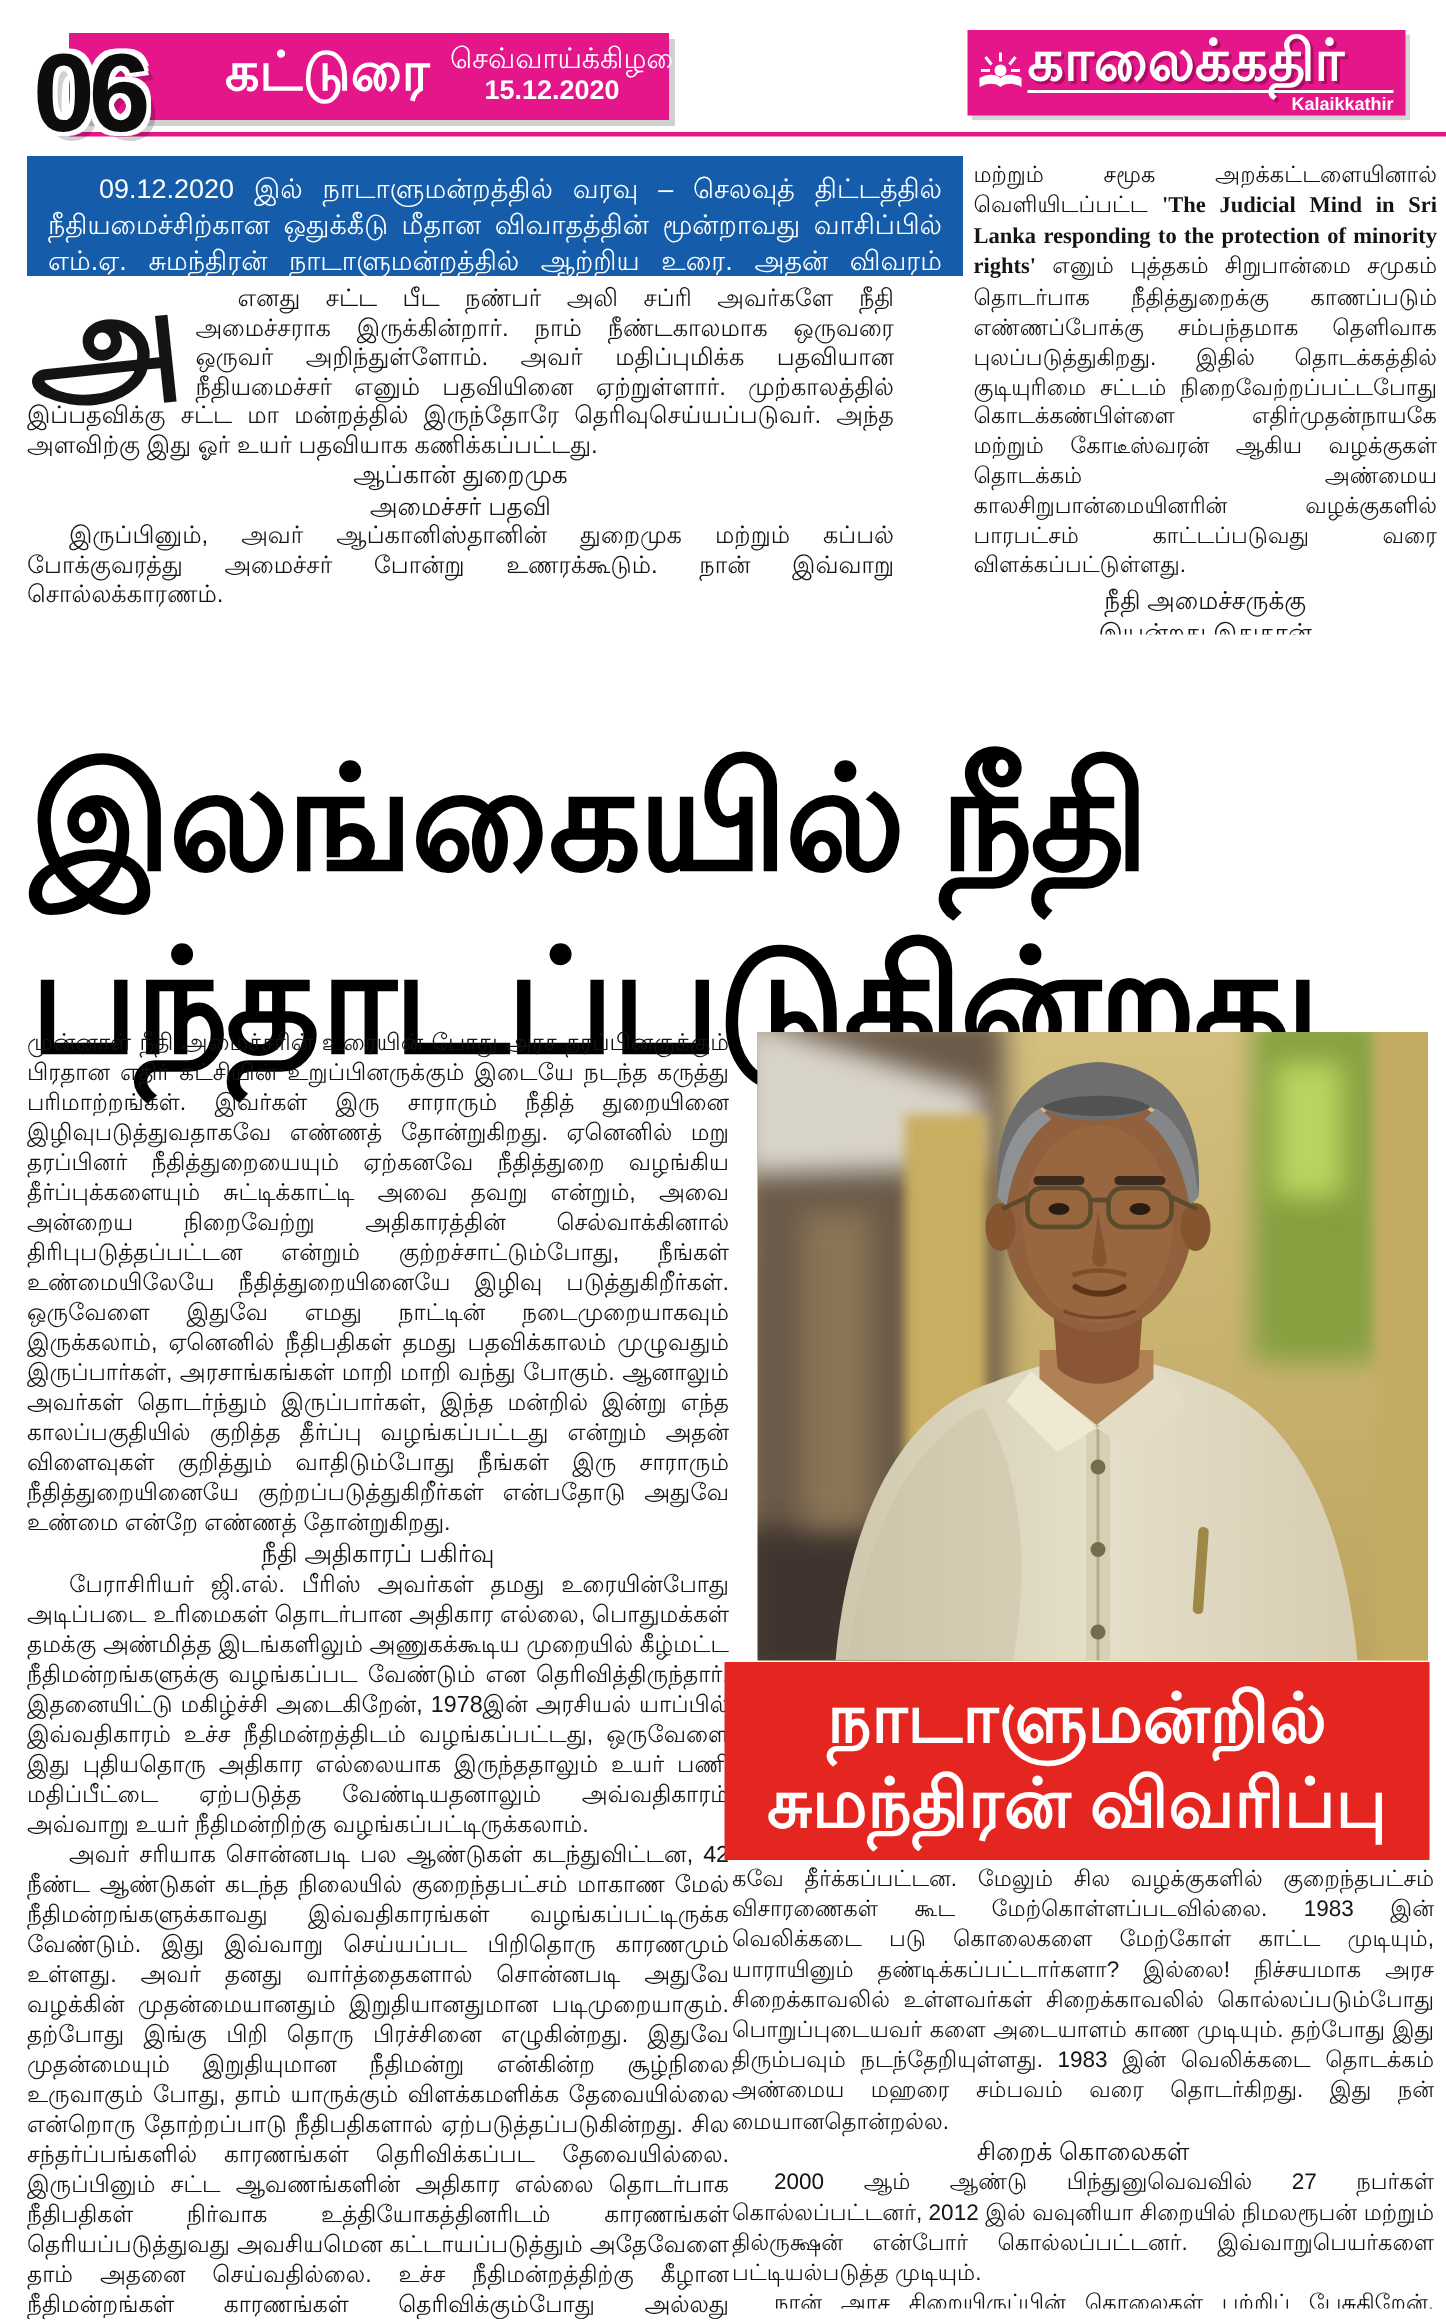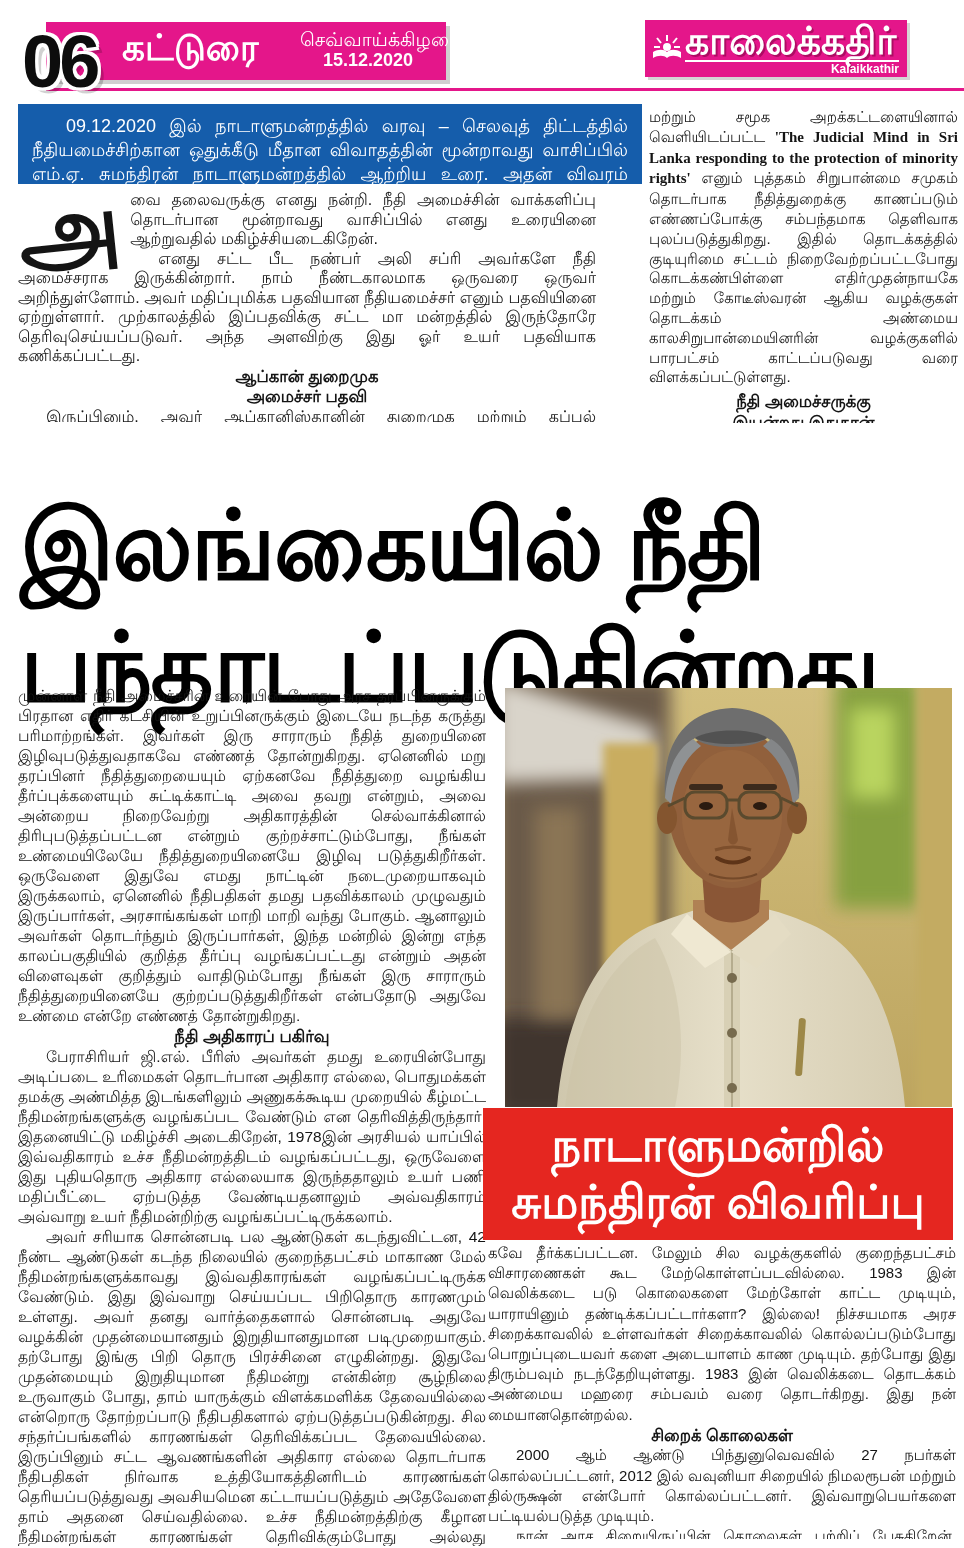--- a/index.html
+++ b/index.html
@@ -14,32 +14,32 @@
     background:#e4168a; box-shadow:4px 4px 0 rgba(150,150,150,.45);
   }
   .page-num{
     position:absolute; left:22px; top:8px; z-index:3;
     font-size:74px; font-weight:800; line-height:1; letter-spacing:-4px; color:#0d0d0d;
     text-shadow:-3px -3px 0 #fff,3px -3px 0 #fff,-3px 3px 0 #fff,3px 3px 0 #fff,
                  0 -3px 0 #fff,0 3px 0 #fff,-3px 0 0 #fff,3px 0 0 #fff,6px 6px 0 rgba(0,0,0,.18);
     margin-top:17px;
   }
   .section-label{
-    position:absolute; left:122px; top:30px; z-index:2;
+    position:absolute; left:150px; top:30px; z-index:2;
     font-size:36px; font-weight:bold; color:#fff; line-height:1;
   }
   .date-block{
     position:absolute; left:300px; top:30px; width:136px; z-index:2;
     text-align:center; color:#fff; line-height:1.1;
   }
   .date-day{font-size:19px;}
   .date-num{font-size:18px; font-weight:bold;}
   .logo-box{
     position:absolute; left:645px; top:20px; width:262px; height:57px;
-    background:#e4168a; box-shadow:3px 3px 0 rgba(150,150,150,.4);
+    background:#e4168a; box-shadow:3px 3px 0 rgba(150,150,150,.4);padding-left:30px;
   }
   .logo-icon{position:absolute; left:6px; top:14px;}
   .logo-tamil{
     position:absolute; left:40px; top:2px; font-size:38px; font-weight:bold; color:#fff;
     line-height:1; text-shadow:2px 2px 0 rgba(120,0,60,.5);
   }
   .logo-underline{position:absolute; left:40px; right:8px; bottom:15px; height:2px; background:#fff;}
   .logo-latin{position:absolute; right:8px; bottom:1px; font-size:12px; font-weight:bold; color:#fff;}
   .hdr-rule{position:absolute; left:46px; top:88px; width:918px; height:3px; background:#e4168a;}
 
@@ -54,21 +54,21 @@
   .intro{
     position:absolute; left:18px; top:190px; width:578px; height:232px;
     font-size:16px; line-height:19.5px; text-align:justify; overflow:hidden;
   }
   .intro p{margin:0;}
   .dropcap{
     float:left; font-size:92px; line-height:70px; font-weight:bold;
     margin:4px 10px 0 0; transform:rotate(-6deg); display:inline-block;
   }
   .col-heading{
-    margin:2px 0; text-align:center; font-weight:bold; font-size:16.5px;
+    margin:2px 0; text-align:center; font-weight:normal; font-size:16.5px;
     line-height:1.25; white-space:pre-line;
   }
   .indent{text-indent:28px;}
 
   
   .right-top{
     position:absolute; left:645px; top:103px; width:317px; height:320px;
     font-size:15px; line-height:19.8px; text-align:justify; overflow:hidden;
   }
   .right-top p{margin:4px;}
@@ -138,21 +138,21 @@
     </span>
     <span class="logo-tamil">காலைக்கதிர்</span>
     <span class="logo-underline"></span>
     <span class="logo-latin">Kalaikkathir</span>
   </div>
   <div class="hdr-rule"></div>
 
   <div class="lede">09.12.2020 இல் நாடாளுமன்றத்தில் வரவு – செலவுத் திட்டத்தில் நீதியமைச்சிற்கான ஒதுக்கீடு மீதான விவாதத்தின் மூன்றாவது வாசிப்பில் எம்.ஏ. சுமந்திரன் நாடாளுமன்றத்தில் ஆற்றிய உரை. அதன் விவரம் வருமாறு –</div>
 
   <div class="intro">
-    <p><span class="dropcap">அ</span><span>வை தலைவருக்கு எனது நன்றி. நீதி அமைச்சின் வாக்களிப்பு தொடர்பான மூன்றாவது வாசிப்பில் எனது உரையினை ஆற்றுவதில் மகிழ்ச்சியடைகிறேன்.</span></p>
+    <p><span class="dropcap">அ</span></p>
     <p class="indent">எனது சட்ட பீட நண்பர் அலி சப்ரி அவர்களே நீதி அமைச்சராக இருக்கின்றார். நாம் நீண்டகாலமாக ஒருவரை ஒருவர் அறிந்துள்ளோம். அவர் மதிப்புமிக்க பதவியான நீதியமைச்சர் எனும் பதவியினை ஏற்றுள்ளார். முற்காலத்தில் இப்பதவிக்கு சட்ட மா மன்றத்தில் இருந்தோரே தெரிவுசெய்யப்படுவர். அந்த அளவிற்கு இது ஓர் உயர் பதவியாக கணிக்கப்பட்டது.</p>
     <p class="col-heading">ஆப்கான் துறைமுக
 அமைச்சர் பதவி</p>
     <p class="indent">இருப்பினும், அவர் ஆப்கானிஸ்தானின் துறைமுக மற்றும் கப்பல் போக்குவரத்து அமைச்சர் போன்று உணரக்கூடும். நான் இவ்வாறு சொல்லக்காரணம்.</p>
   </div>
 
   <div class="right-top">
     <p><span>மற்றும் சமூக அறக்கட்டளையினால் வெளியிடப்பட்ட </span><span class="en-serif">'The Judicial Mind in Sri Lanka responding to the protection of minority rights'</span><span> எனும் புத்தகம் சிறுபான்மை சமுகம் தொடர்பாக நீதித்துறைக்கு காணப்படும் எண்ணப்போக்கு சம்பந்தமாக தெளிவாக புலப்படுத்துகிறது. இதில் தொடக்கத்தில் குடியுரிமை சட்டம் நிறைவேற்றப்பட்டபோது கொடக்கண்பிள்ளை எதிர்முதன்நாயகே மற்றும் கோடீஸ்வரன் ஆகிய வழக்குகள் தொடக்கம் அண்மைய காலசிறுபான்மையினரின் வழக்குகளில் பாரபட்சம் காட்டப்படுவது வரை விளக்கப்பட்டுள்ளது.</span></p>
     <p class="col-heading">நீதி அமைச்சருக்கு
 இயன்றது இதுதான்</p>

